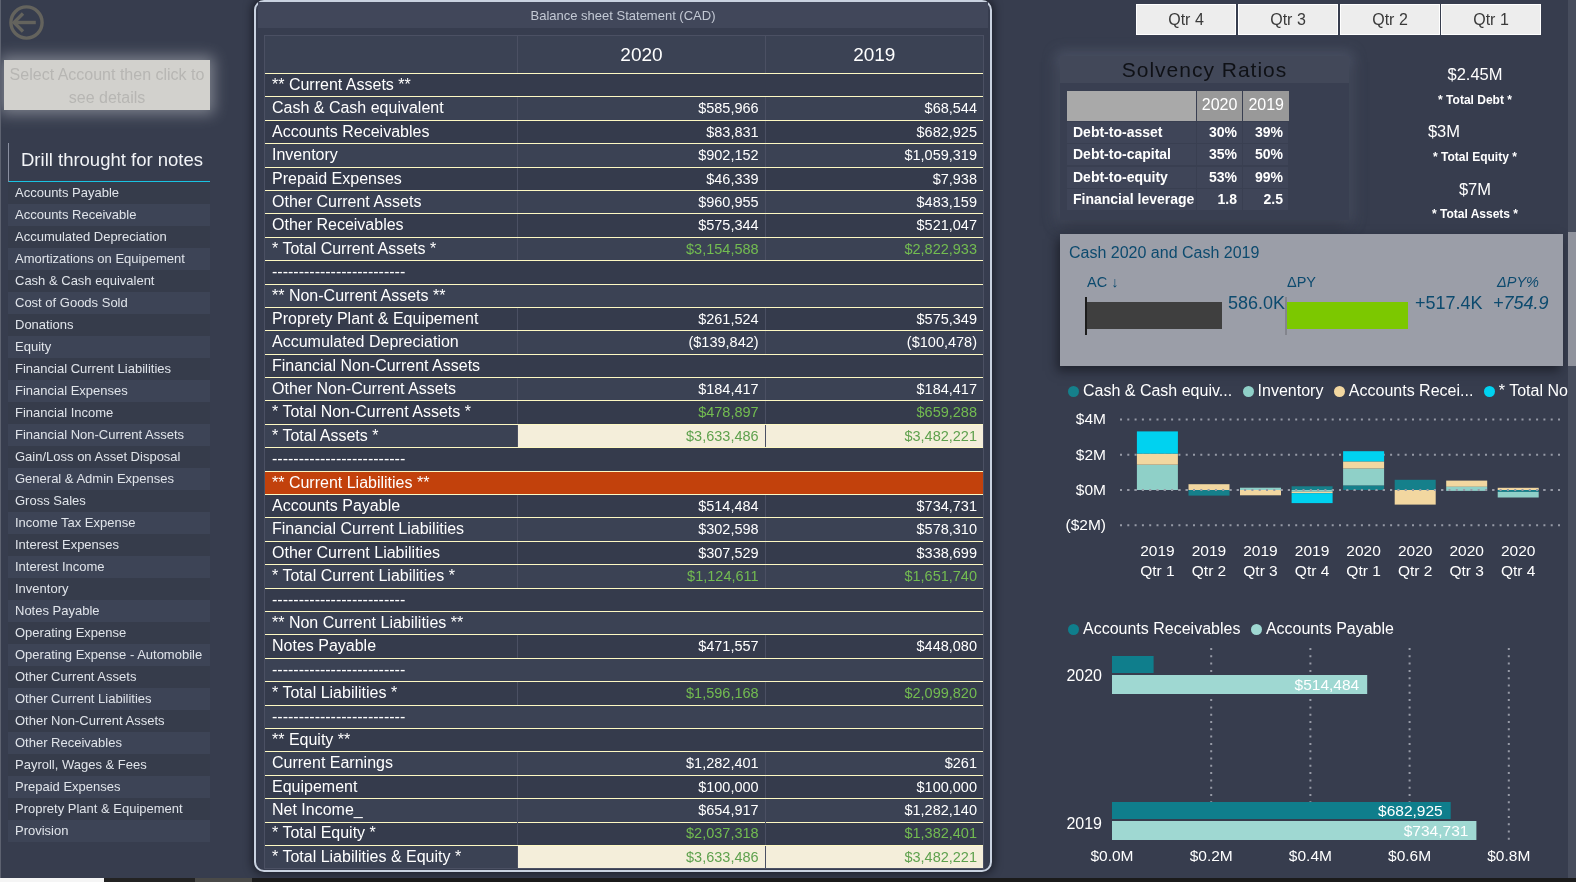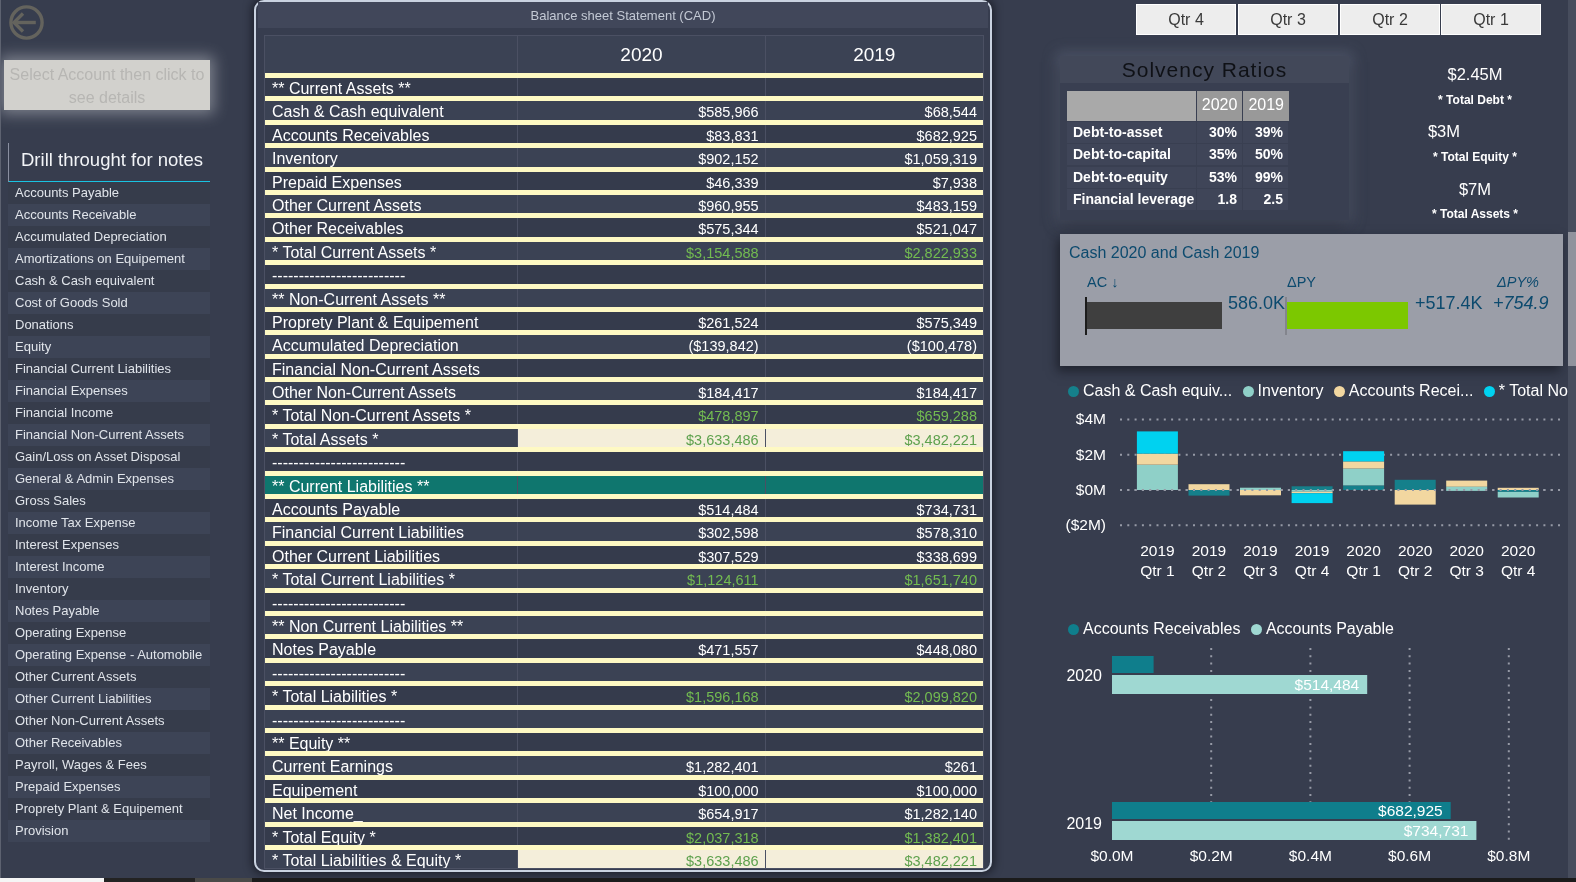--- a/index.html
+++ b/index.html
@@ -19,21 +19,21 @@
   font-size:13px; line-height:22px; padding-left:7px; white-space:nowrap; overflow:hidden; }
 .sitem:nth-child(even) { background:#3d4456; }
 
 
 #panel { left:254px; top:0px; width:738px; height:872px; background:#373d4f;
   border:2px solid #c9d2e0; border-radius:10px;
   box-shadow: 0 0 8px 2px rgba(10,12,18,.6); }
 #ptitle { left:258px; top:2px; width:730px; height:26px; background:#41475a;
   color:#c3c9d4; font-size:13px; text-align:center; line-height:27px; }
 #tbl { left:264px; top:35px; width:720px; border:1px solid #4b5063; }
-.tr { display:flex; height:23.4px; border-top:5px solid #fef9c3; }
+.tr { display:flex; height:23.4px; border-top:1px solid #fef9c3;align-items:flex-end; }
 .tr:first-child { border-top:none; }
 #thead { display:flex; height:37px; background:#3b4254; }
 #thead .tc { line-height:37px; font-size:19px; color:#fff; text-align:center; }
 .tc { overflow:hidden; white-space:nowrap; }
 .tc.lab { width:253px; color:#fff; font-size:16px; line-height:22.4px; padding-left:7px; }
 .tc.num { width:248px; color:#fff; font-size:14.5px; line-height:22.4px; text-align:right;
   padding-right:6px; border-left:1px solid #4b5063; }
 .tr .tc:last-child { width:219px; }
 #thead .tc:nth-child(1) { width:253px; }
 #thead .tc:nth-child(2) { width:248px; border-left:1px solid #4b5063; }
@@ -220,21 +220,21 @@
 <div class="tr" style="background:#3b4254">
       <div class="tc lab">* Total Assets *</div>
       <div class="tc num grncream" style="background:#f4eeda;">$3,633,486</div>
       <div class="tc num grncream" style="background:#f4eeda;">$3,482,221</div>
     </div>
 <div class="tr" style="background:#353b4c">
       <div class="tc lab">-------------------------</div>
       <div class="tc num " style=""></div>
       <div class="tc num " style=""></div>
     </div>
-<div class="tr" style="background:#0f766e">
+<div class="tr" style="background:#c2410c">
       <div class="tc lab">** Current Liabilities **</div>
       <div class="tc num " style=""></div>
       <div class="tc num " style=""></div>
     </div>
 <div class="tr" style="background:#353b4c">
       <div class="tc lab">Accounts Payable</div>
       <div class="tc num " style="">$514,484</div>
       <div class="tc num " style="">$734,731</div>
     </div>
 <div class="tr" style="background:#3b4254">

